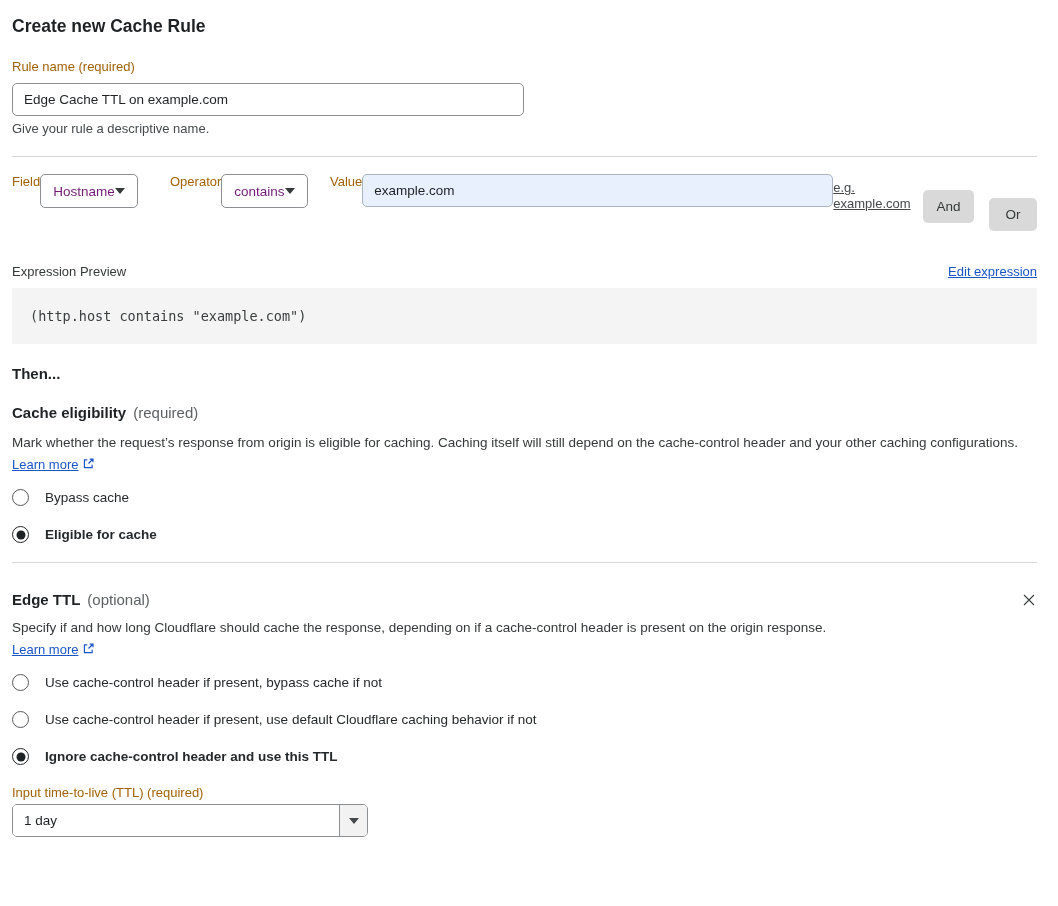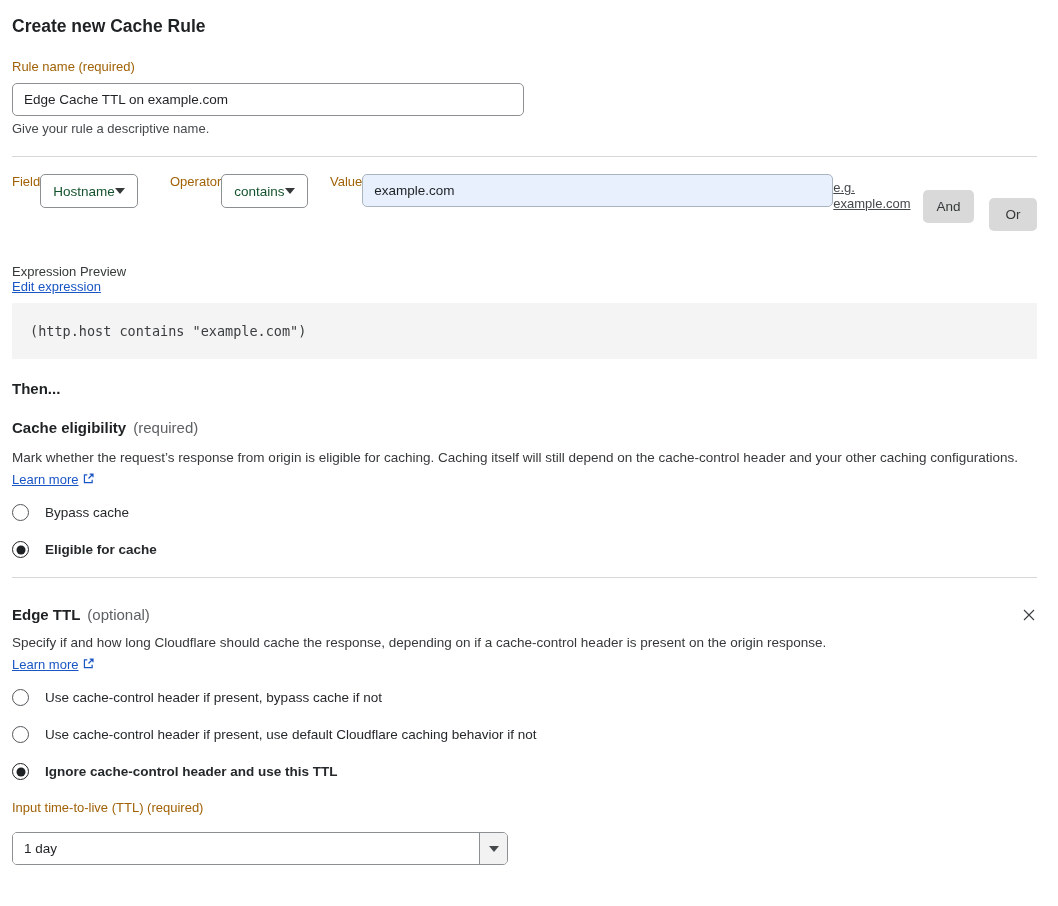--- a/index.html
+++ b/index.html
@@ -47,21 +47,21 @@
   .match-col { display: flex; flex-direction: row; }
   .match-col .field-label { margin-bottom: 8px; }
   .col-field { width: 150px; margin-right: 8px; }
   .col-operator { width: 144px; margin-right: 16px; }
   .col-value { flex: 1 1 auto; }
 
   .select-box {
     height: 34px; border: 1px solid #8d9092; border-radius: 5px;
     background: #fff; display: flex; align-items: center;
     justify-content: space-between; padding: 0 12px;
-    font-size: 13.5px; color: #14532d; cursor: pointer;
+    font-size: 13.5px; color: #701a75; cursor: pointer;
   }
   .caret-down { width: 10px; height: 6px; flex: 0 0 auto; }
 
   .value-input {
     background: #e8f0fe; border-color: #aab4be;
   }
   .value-help { margin-top: 6px; text-decoration: underline; }
 
   .gray-btn {
     font-family: "Liberation Sans", sans-serif;
@@ -69,21 +69,20 @@
     border: none; border-radius: 5px;
     font-size: 13.5px; height: 33px; cursor: pointer;
     margin-top: 24px;
   }
   .and-btn { width: 51px; margin-left: 8px; margin-top: 16px; }
   .or-btn  { width: 48px; margin-left: 15px; }
 
   .expr-row {
     display: flex; justify-content: space-between; align-items: baseline;
     margin-top: 33px;
-    flex-direction: column;
   }
   .expr-label { font-size: 13px; color: #36393a; }
   .link {
     color: #1a55c4; text-decoration: underline; cursor: pointer;
     font-size: 13px;
   }
   .expr-code {
     margin-top: 9px; background: #f4f4f4; height: 56px;
     display: flex; align-items: center; padding: 0 18px;
     font-family: "DejaVu Sans Mono", monospace;
@@ -116,21 +115,21 @@
   .edge-header { margin-top: 27px; display: flex; align-items: flex-start; }
   .edge-header .titles { display: flex; align-items: baseline; flex: 1 1 auto; }
   .close-btn {
     background: none; border: none; padding: 0; cursor: pointer;
     margin-top: 2px; line-height: 0;
   }
   .edge-desc { max-width: 832px; margin-top: 8px; }
 
   .ttl-group { margin-top: 20px; }
   .ttl-combo {
-    margin-top: 16px; width: 496px; height: 33px;
+    margin-top: 3px; width: 356px; height: 33px;
     border: 1px solid #8d9092; border-radius: 5px;
     display: flex; overflow: hidden; background: #fff;
   }
   .ttl-combo input {
     border: none; outline: none; flex: 1 1 auto;
     font-family: "Liberation Sans", sans-serif;
     font-size: 13.5px; color: #1f2224; padding: 0 11px;
   }
   .ttl-combo .combo-btn {
     width: 28px; flex: 0 0 auto; background: #f2f2f2;

